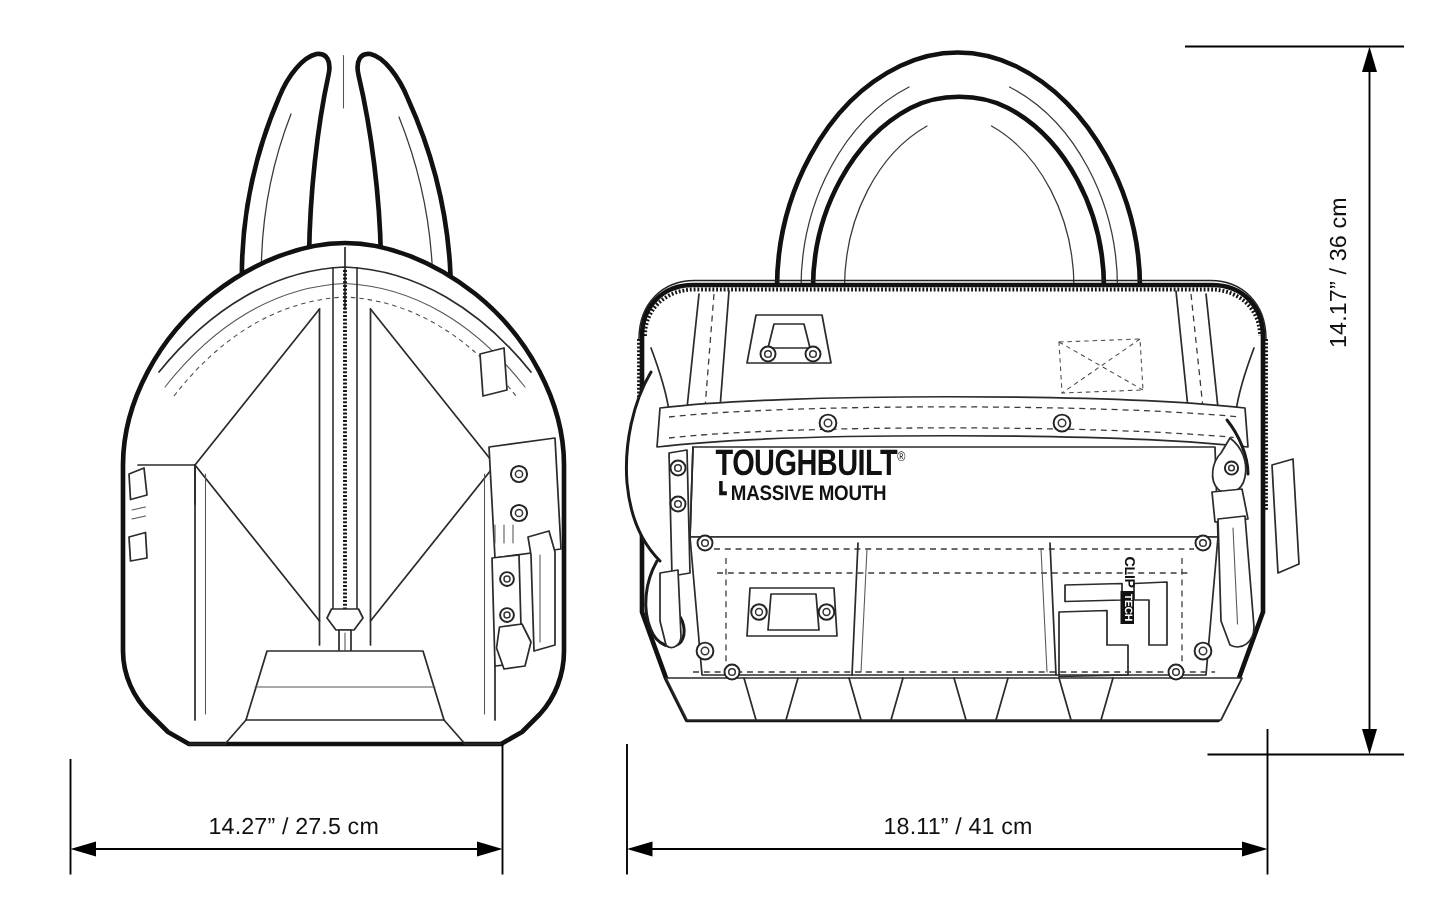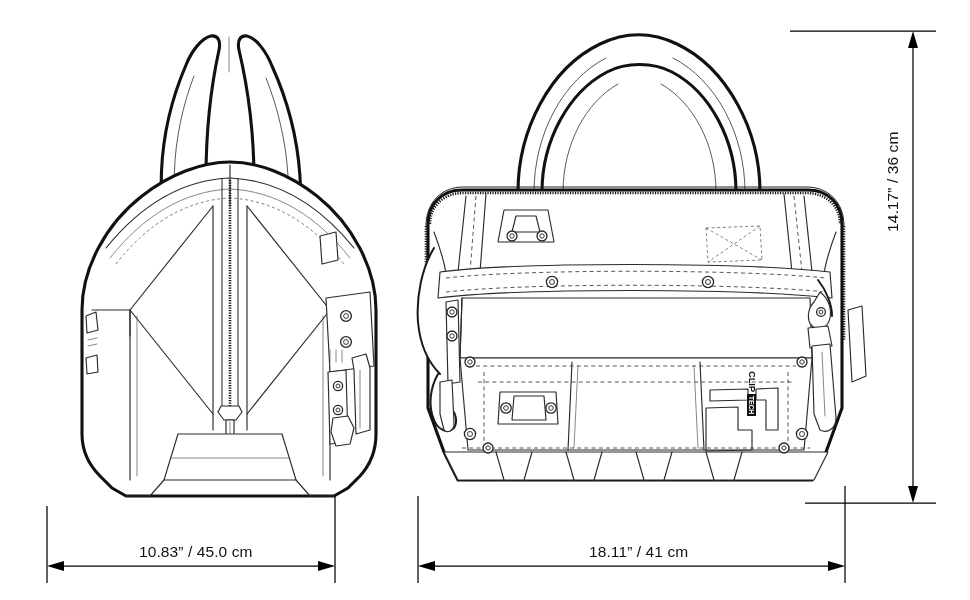--- a/index.html
+++ b/index.html
@@ -400,25 +400,32 @@
 
     <g>
       <path class="extline" d="M790 31 L 936 31"></path>
       <path class="extline" d="M805 503 L 936 503"></path>
       <path class="dimline" d="M913 40 L 913 494"></path>
       <polygon class="arrow" points="913,31 908,48 918,48"></polygon>
       <polygon class="arrow" points="913,503 908,486 918,486"></polygon>
     </g>
   </svg>
 
-  <div class="dim-label" id="dim-width-side-label">10.83”  / 45.0 cm</div>
+  <div class="dim-label" id="dim-width-side-label">14.27”  / 27.5 cm</div>
 
   <div class="dim-label" id="dim-width-front-label">18.11”  / 41 cm</div>
 
   <div class="dim-label" id="dim-height-label">14.17”  /  36 cm</div>
 
+  <div id="brand-lockup">
+    <div id="brand-name"><span>TOUGHBUILT</span><span id="brand-reg">®</span></div>
+    <div id="brand-sub-row">
+      <span id="brand-mark">┗</span>
+      <span id="brand-tagline">MASSIVE MOUTH</span>
+    </div>
+  </div>
 
   <div id="clip-tech-mark">
     <span id="clip-tech-clip">CLIP</span>
     <span id="clip-tech-tech">TECH</span>
   </div>
 
 </div>
 
 </body></html>

